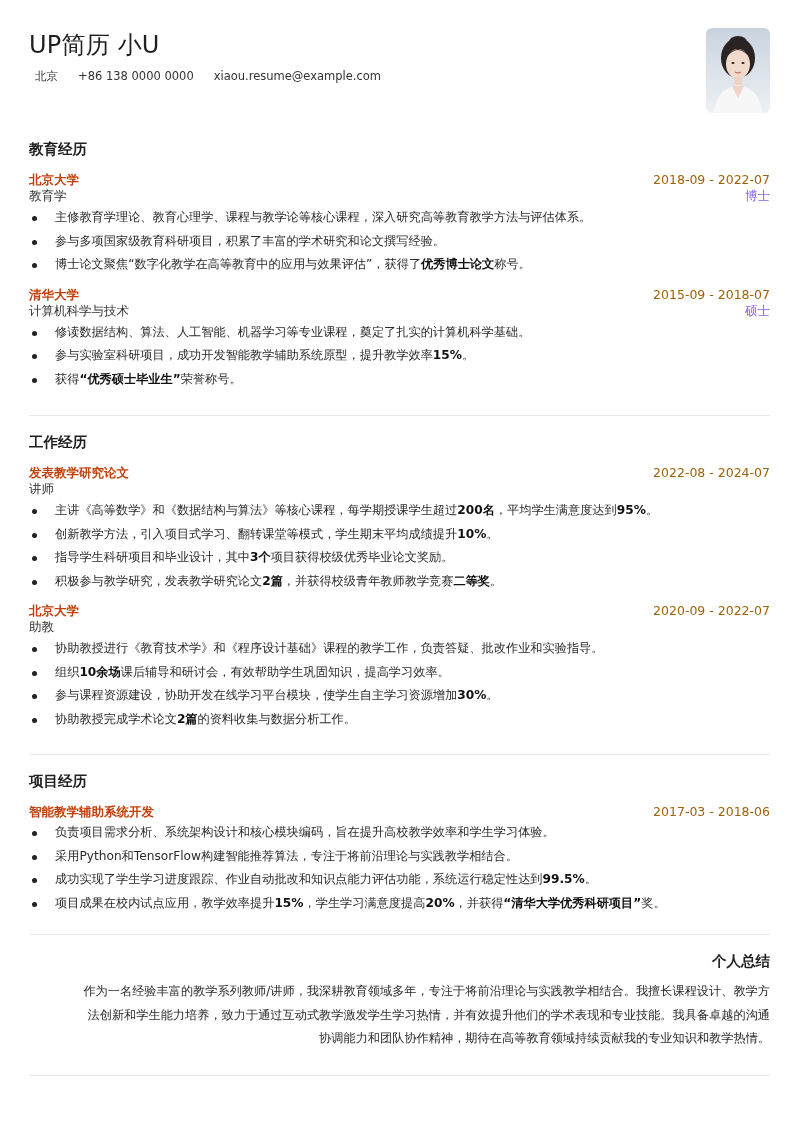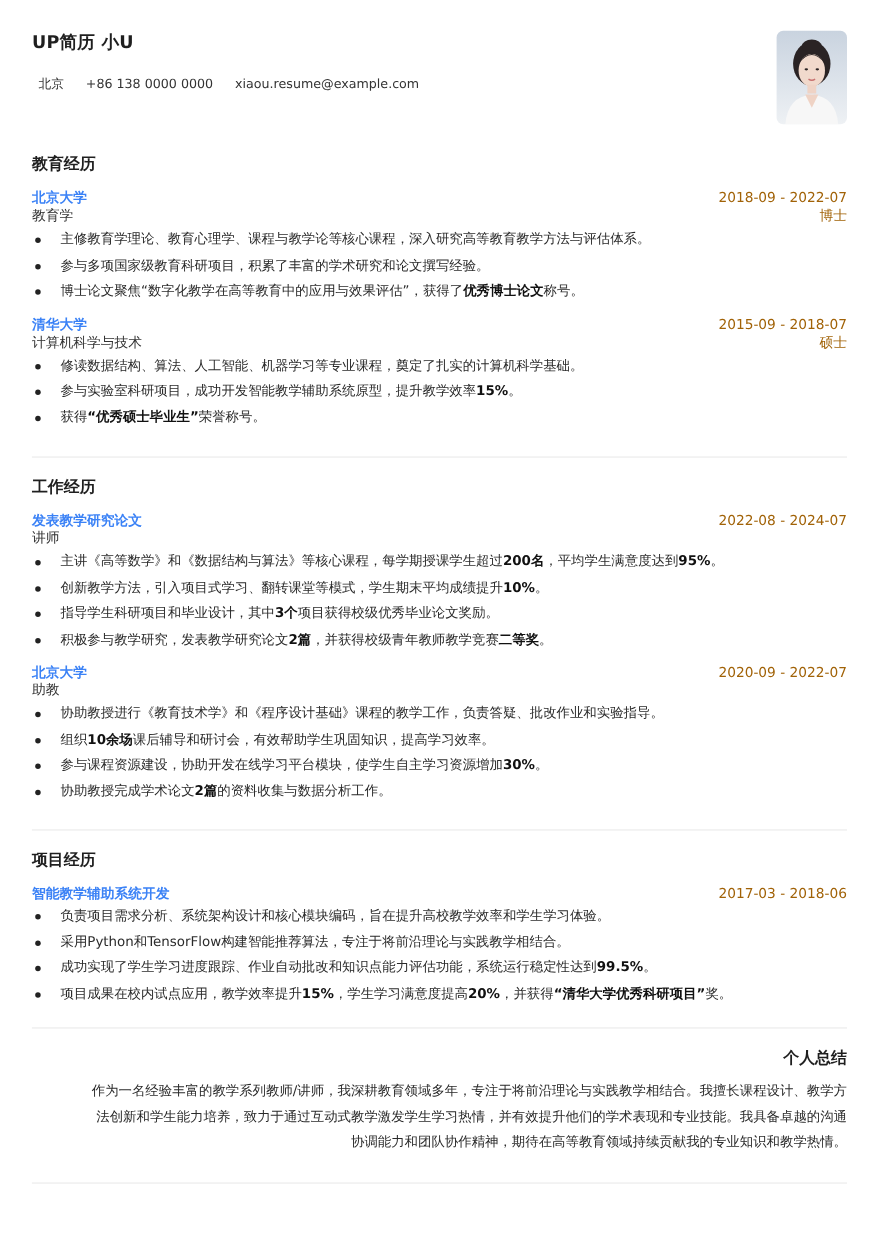--- a/index.html
+++ b/index.html
@@ -1,36 +1,36 @@
 <!DOCTYPE html>
 <html><head>
 <meta charset="utf-8">
 <style>
   * { box-sizing: border-box; margin: 0; padding: 0; }
   html, body { width: 799px; height: 1130px; background: #ffffff; overflow: hidden; }
   body { font-family: "DejaVu Sans", "Liberation Sans", sans-serif; color: #222; position: relative; }
   .page { position: absolute; left: 29px; top: 0; width: 741px; }
 
   .header { position: relative; height: 120px; }
-  .name { position: absolute; left: 0; top: 29px; font-size: 16px; font-weight: 700; color: #1f1f1f; letter-spacing: 0.2px; }
+  .name { position: absolute; left: 0; top: 29px; font-size: 24px; font-weight: 400; color: #1f1f1f; letter-spacing: 0.2px; }
   .contacts { position: absolute; left: 6px; top: 69px; font-size: 11.5px; color: #333; display: flex; gap: 20px; }
   .photo { position: absolute; right: 0; top: 28px; width: 64px; height: 85px; border-radius: 6px; overflow: hidden;
            background: linear-gradient(180deg, #c9d3df 0%, #dfe5ec 60%, #eef1f4 100%); }
   .photo svg { display: block; }
 
   .section { position: relative; }
   .section-title { font-size: 14.5px; font-weight: bold; color: #1f1f1f; }
   .divider { height: 1px; background: #e9e9e9; width: 741px; }
 
   .entry-head { position: relative; height: 16px; }
-  .entry-org { font-size: 12.5px; font-weight: bold; color: #3b82f6; position: absolute; left: 0; top: 0; }
+  .entry-org { font-size: 12.5px; font-weight: bold; color: #c2410c; position: absolute; left: 0; top: 0; }
   .entry-date { font-size: 12.5px; font-weight: normal; color: #a16207; position: absolute; right: 0; top: 0; margin-left: 30px; }
   .entry-sub { position: relative; height: 17px; }
   .entry-role { font-size: 12.5px; color: #333; position: absolute; left: 0; top: 0; }
-  .entry-degree { font-size: 12.5px; color: #a16207; position: absolute; right: 0; top: 0; }
+  .entry-degree { font-size: 12.5px; color: #8b5cf6; position: absolute; right: 0; top: 0; }
 
   ul.bullets { list-style: none; }
   ul.bullets li { position: relative; padding-left: 26px; font-size: 12.2px; line-height: 23.5px; color: #2a2a2a; white-space: nowrap; }
   ul.bullets li::before { content: ""; position: absolute; left: 3px; top: 10px; width: 5px; height: 5px; border-radius: 50%; background: #222; }
   b { color: #111; }
 
   .summary { font-size: 12.2px; line-height: 23.5px; color: #2a2a2a; }
 </style>
 </head>
 <body>

